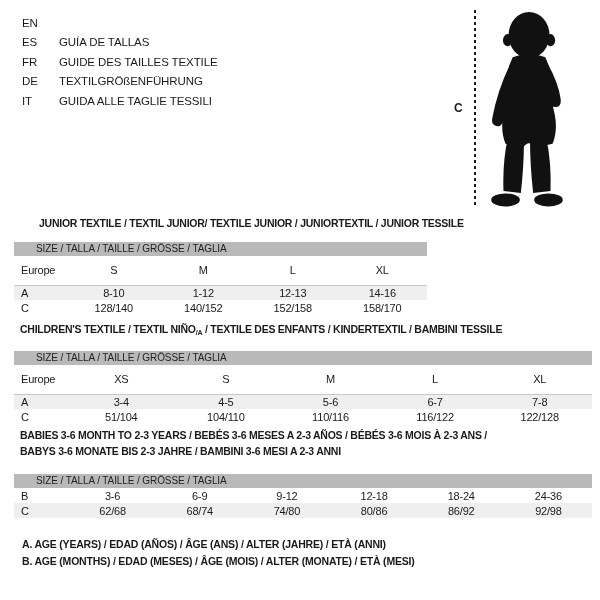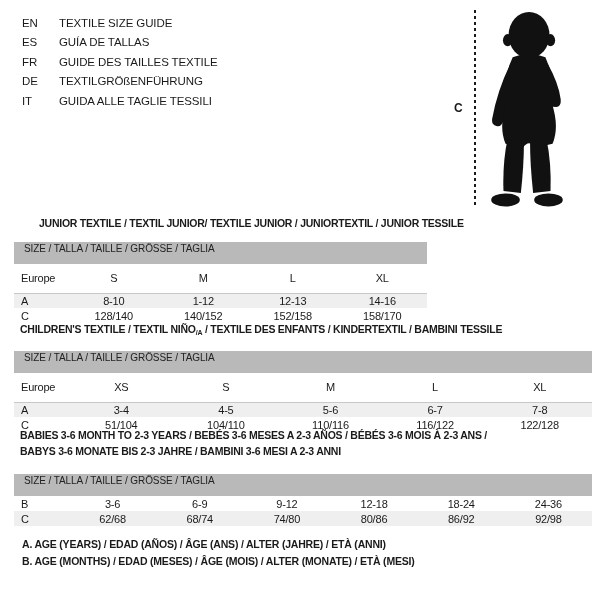--- a/index.html
+++ b/index.html
@@ -30,22 +30,22 @@
   .baby{position:absolute; left:482px; top:10px; width:90px; height:198px;}
 
   
   .sec-title{position:absolute; font-weight:700; font-size:10.5px; letter-spacing:-0.25px; white-space:nowrap; line-height:12px;}
   .sec-title .sub{font-size:7px; vertical-align:-2px; font-weight:700;}
   .sec-title.two-line div{line-height:15.5px;}
 
   
   .tbl-wrap{position:absolute;}
   .size-bar{
-    height:22px; line-height:14.5px; background:var(--bar-bg);
-    font-size:10px; padding-left:10px; letter-spacing:-0.1px; color:#222;
+    height:14px; line-height:14.5px; background:var(--bar-bg);
+    font-size:10px; padding-left:22px; letter-spacing:-0.1px; color:#222;
     white-space:nowrap; overflow:hidden;
   }
   table{width:100%; border-collapse:collapse; table-layout:fixed;}
   col.c-lbl{width:55px;}
   td{
     font-size:11px; letter-spacing:-0.2px; text-align:center;
     height:15px; padding:0; font-weight:400; white-space:nowrap;
   }
   td:first-child{text-align:left; padding-left:7px;}
   tr.header td{height:29px; border-bottom:1px solid var(--divider);}
@@ -56,21 +56,20 @@
   .legend-line{font-weight:700; font-size:10.5px; line-height:17px; letter-spacing:-0.2px; white-space:nowrap;}
 </style>
 </head>
 <body>
 
 <div class="canvas">
 
   <div class="lang-block">
     <div class="lang-row">
       <span class="lang-code">EN</span>
-      <span class="lang-label">TEXTILE SIZE GUIDE</span>
     </div>
     <div class="lang-row">
       <span class="lang-code">ES</span>
       <span class="lang-label">GUÍA DE TALLAS</span>
     </div>
     <div class="lang-row">
       <span class="lang-code">FR</span>
       <span class="lang-label">GUIDE DES TAILLES TEXTILE</span>
     </div>
     <div class="lang-row">

